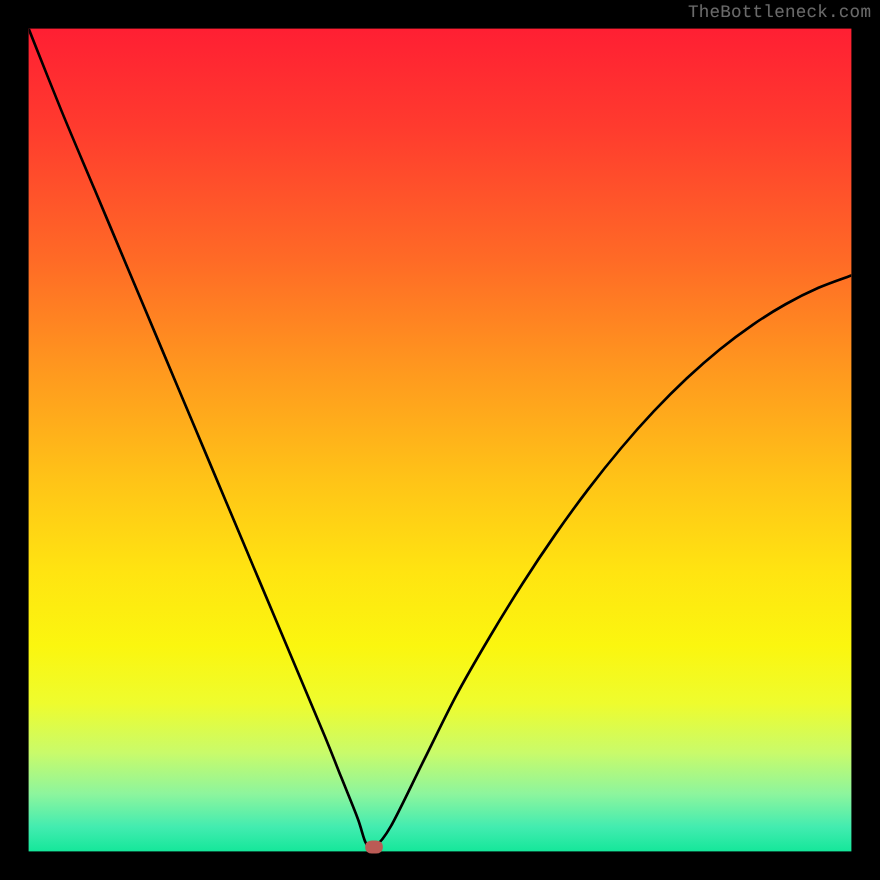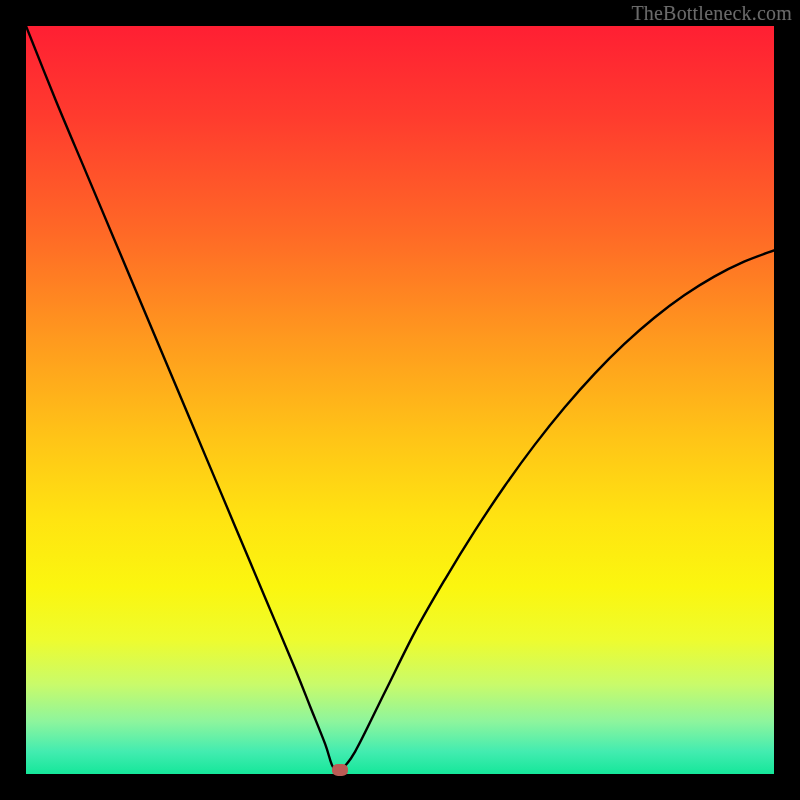--- a/index.html
+++ b/index.html
@@ -28,22 +28,22 @@
       #c9fb6a 88%,
       #8df59d 93%,
       #43ecb0 97%,
       #15e79a 100%
     );
   }
   .watermark {
     position: absolute;
     top: 2px;
     right: 8px;
-    font-family: Liberation Serif, serif;
-    font-size: 20px;
+    font-family: Liberation Mono, monospace;
+    font-size: 16px;
     font-weight: 500;
     color: #6a6a6a;
     letter-spacing: 0.2px;
     text-shadow: 0 0 1px rgba(255,255,255,0.1);
     user-select: none;
   }
   svg.curve {
     position: absolute;
     left: 0;
     top: 0;

